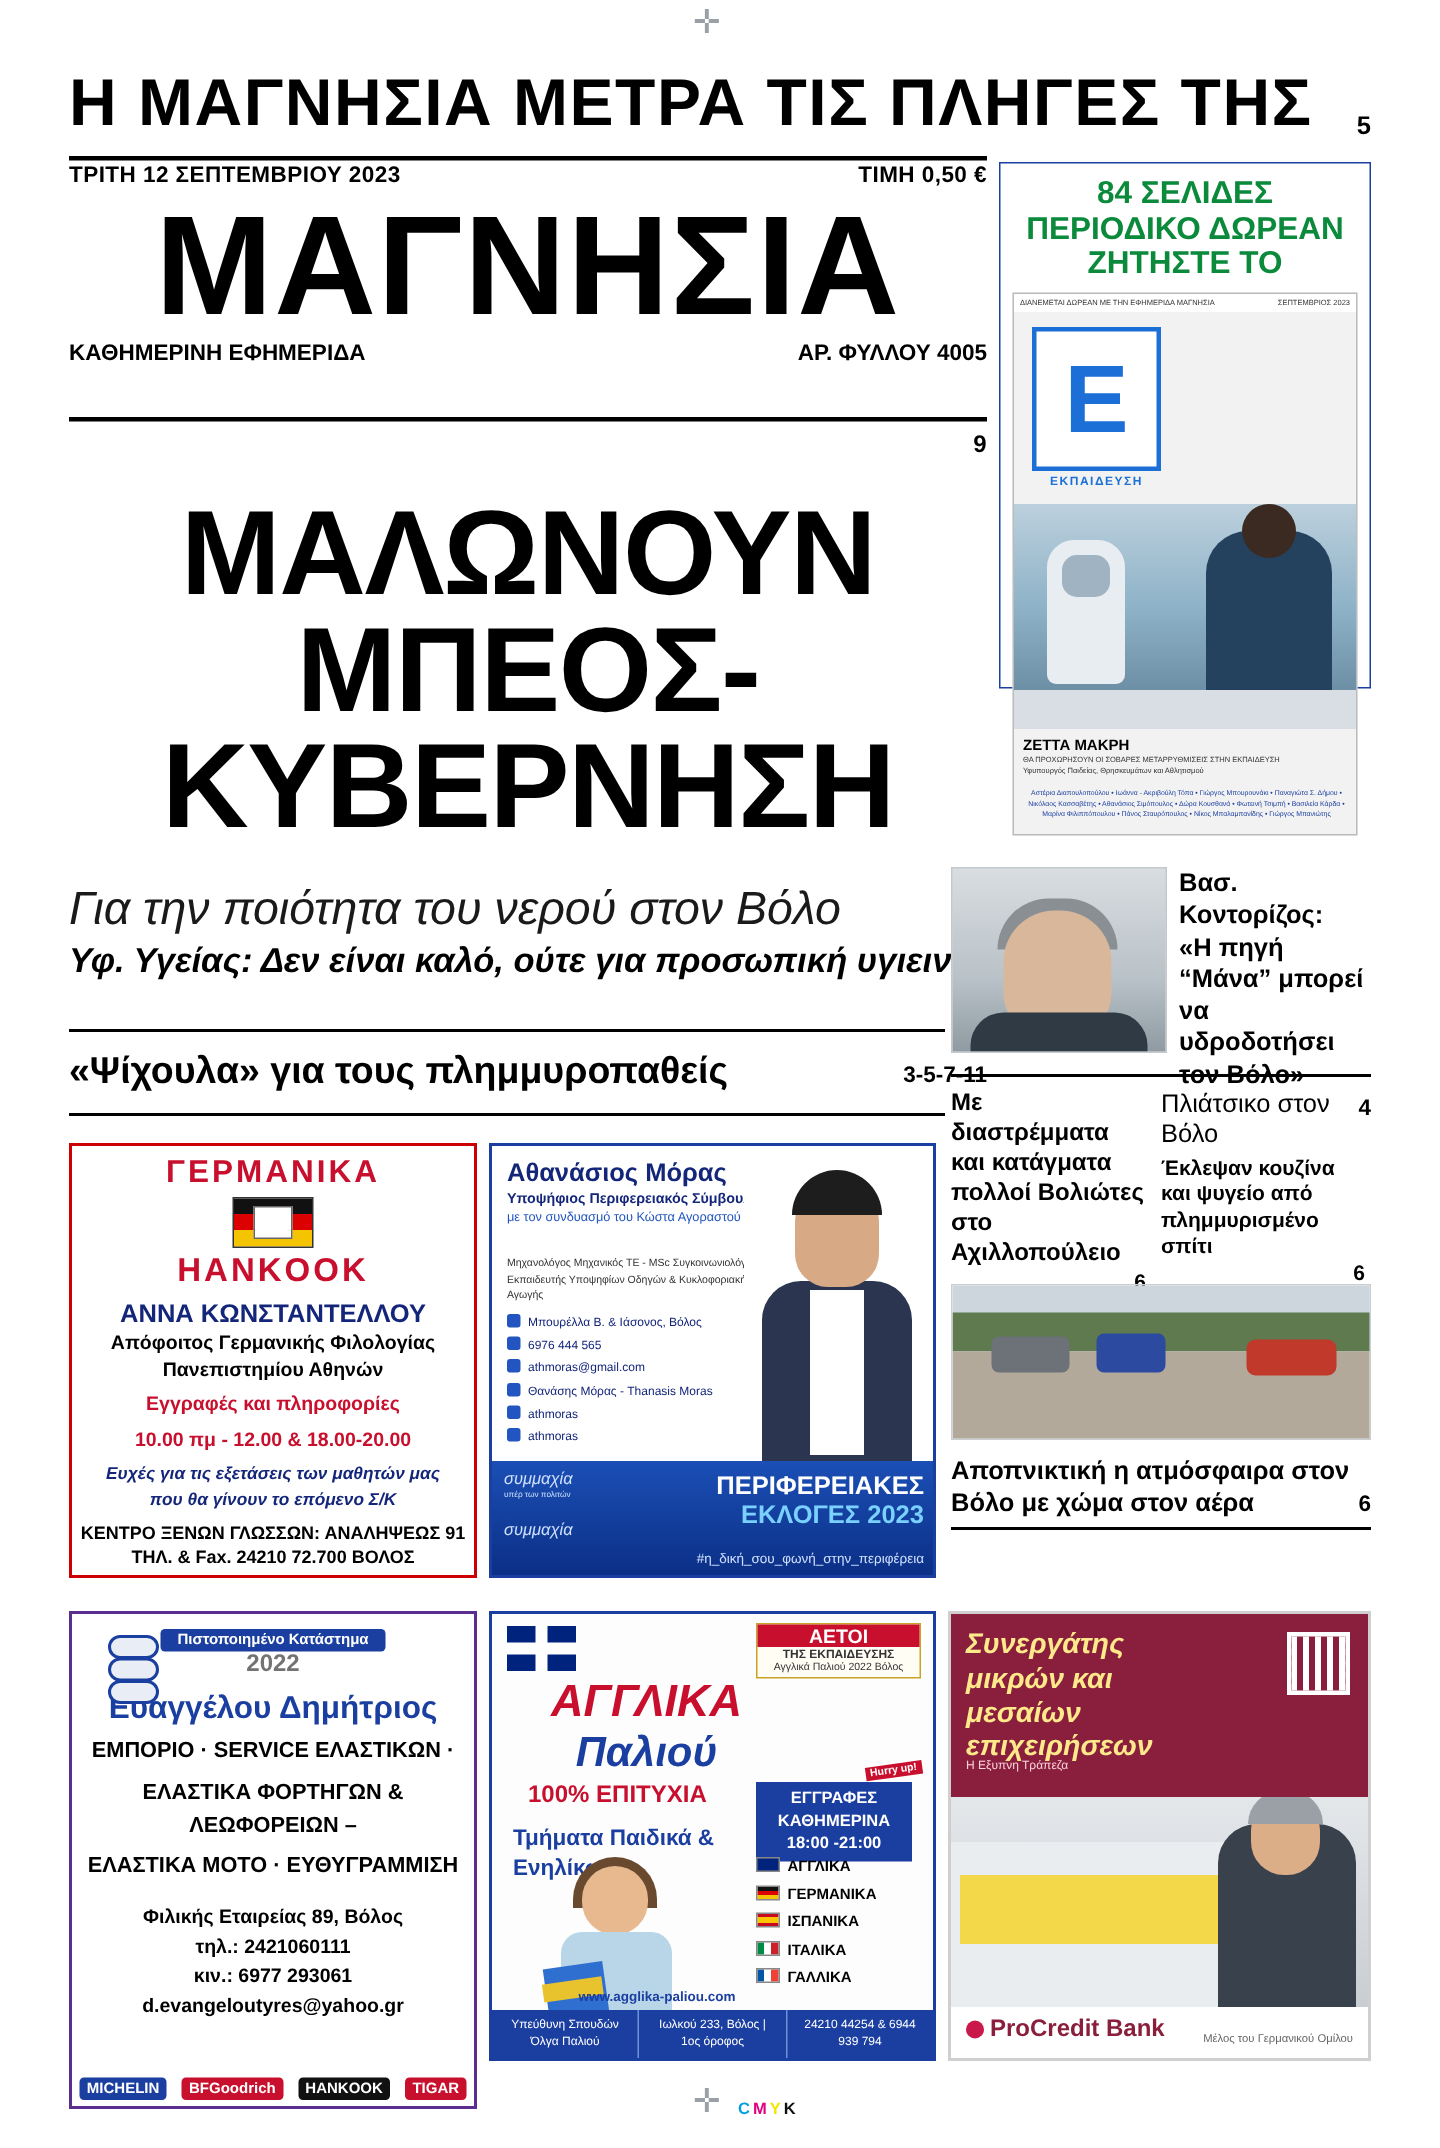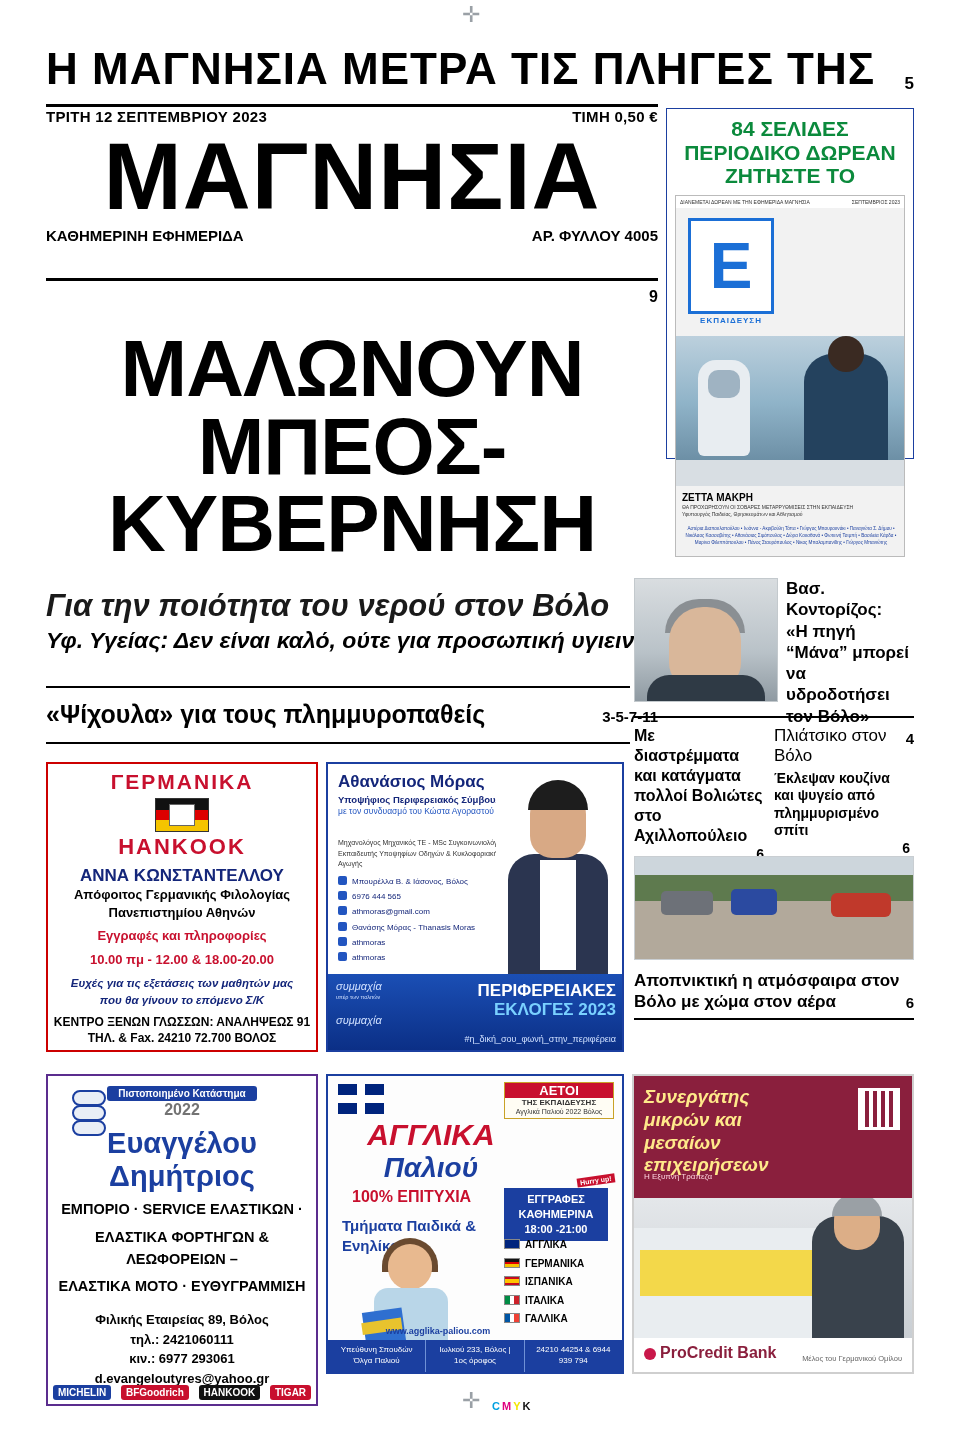--- a/index.html
+++ b/index.html
@@ -40,21 +40,21 @@
   }
   .mh-row2 { display:flex; justify-content:space-between; font-size:15px; font-weight:bold; }
 
   
   .kicker { position:absolute; left:46px; top:288px; width:612px; font-size:24px; font-weight:bold; letter-spacing:.2px; }
   .kicker .num { float:right; font-size:16px; font-weight:bold; }
   .bighead {
     position:absolute; left:46px; top:330px; width:612px;
     font-size:80px; font-weight:bold; line-height:.97; text-align:center; letter-spacing:-1px;
   }
-  .sub1 { position:absolute; left:46px; top:588px; width:612px; font-size:31px; font-weight:bold; font-style:italic; color:#1a1a1a; }
+  .sub1 { position:absolute; left:46px; top:588px; width:612px; font-size:31px; font-weight:normal; font-style:italic; color:#1a1a1a; }
   .sub2 { position:absolute; left:46px; top:627px; width:612px; font-size:23px; font-weight:bold; font-style:italic; }
   .sub3 { position:absolute; left:46px; top:700px; width:612px; font-size:25px; font-weight:bold; }
   .sub3 .pgs { float:right; font-size:15px; font-weight:bold; padding-top:8px; }
 
   
   .promo { position:absolute; left:666px; top:108px; width:248px; height:351px; border:1px solid #1b3fa0; background:#fff; }
   .promo-head { padding:8px 6px 4px; text-align:center; }
   .promo-head div { color:#0b8a3c; font-weight:bold; font-size:21px; line-height:1.12; }
   .promo-mag { position:absolute; left:8px; top:86px; width:230px; height:362px; border:1px solid #bbb; background:#f2f2f2; overflow:hidden; }
   .pm-top { display:flex; justify-content:space-between; font-size:5px; padding:3px 4px; background:#fff; color:#333; }
@@ -140,21 +140,21 @@
   #ad-moras .slog { position:absolute; right:10px; bottom:6px; font-size:9px; color:#cfe0ff; }
 
   
   #ad-tyres { left:46px; top:1074px; width:272px; height:332px; border-color:#5b2d8e; }
   #ad-tyres .badge { width:150px; margin:10px auto 0; text-align:center; }
   #ad-tyres .badge .b1 { background:#1b3fa0; color:#fff; font-size:10px; font-weight:bold; padding:2px 4px; border-radius:3px; }
   #ad-tyres .badge .b2 { color:#737373; font-size:16px; font-weight:bold; }
   #ad-tyres .mich { position:absolute; left:18px; top:14px; width:46px; height:56px; }
   #ad-tyres .mich .m1, #ad-tyres .mich .m2, #ad-tyres .mich .m3 { position:absolute; left:6px; width:34px; height:16px; background:#e9eef6; border:2px solid #1b3fa0; border-radius:10px; }
   #ad-tyres .mich .m1 { top:0; } #ad-tyres .mich .m2 { top:15px; } #ad-tyres .mich .m3 { top:30px; }
-  #ad-tyres .nm { text-align:center; color:#1b3fa0; font-weight:bold; font-size:29px; margin-top:8px; }
+  #ad-tyres .nm { text-align:center; color:#1b3fa0; font-weight:bold; font-size:21px; margin-top:8px; }
   #ad-tyres .l { text-align:center; font-weight:bold; font-size:14.5px; line-height:1.5; margin-top:6px; }
   #ad-tyres .addr { text-align:center; font-weight:bold; font-size:13px; line-height:1.5; margin-top:12px; }
   #ad-tyres .brands { position:absolute; left:0; bottom:4px; width:268px; display:flex; justify-content:space-around; align-items:center; }
   #ad-tyres .brands span { font-size:10px; font-weight:bold; }
   .bw { background:#1b3fa0; color:#fff; padding:2px 5px; border-radius:3px; }
   .bw2 { background:#c8102e; color:#fff; padding:2px 5px; border-radius:3px; }
   .bw3 { background:#111; color:#fff; padding:2px 5px; border-radius:3px; }
 
   
   #ad-english { left:326px; top:1074px; width:298px; height:300px; border-color:#1b3fa0; background:#fdfdfd; }

